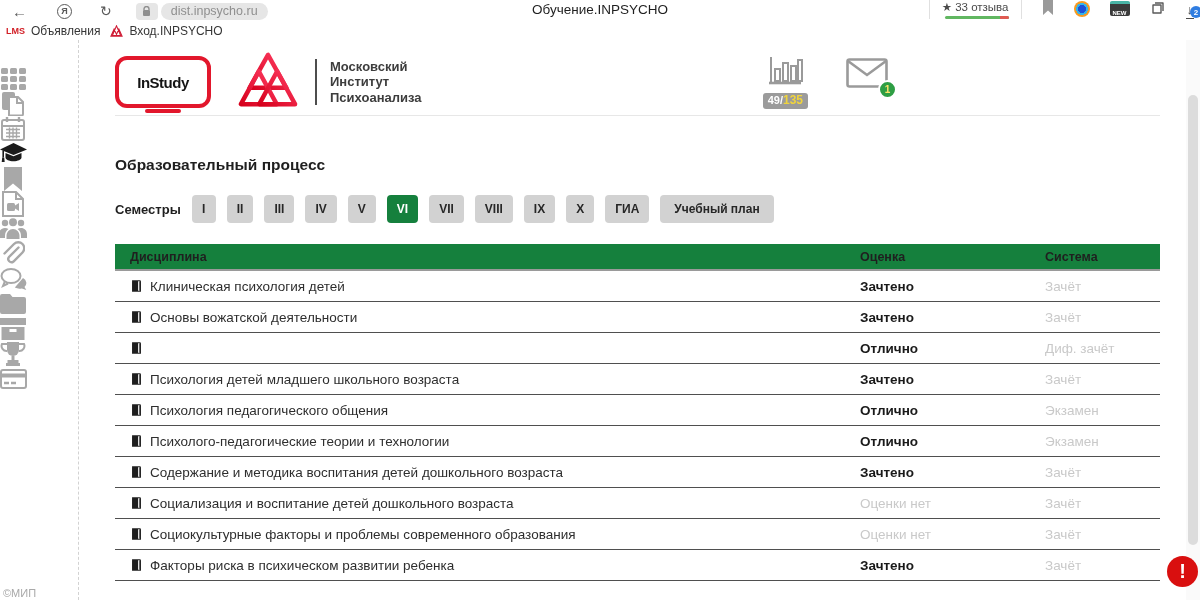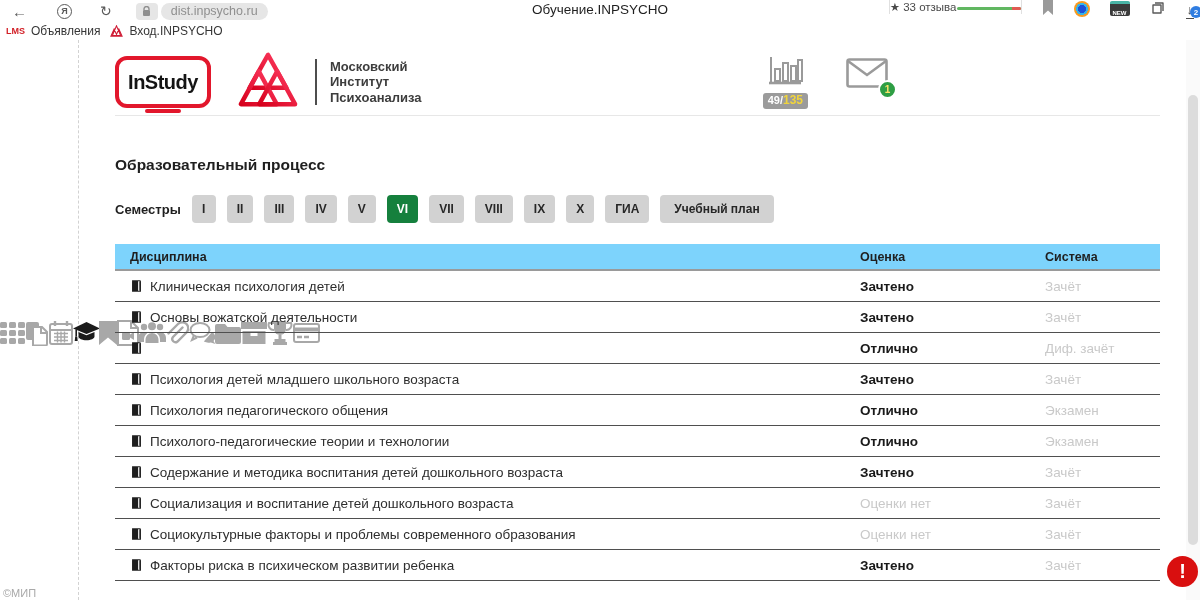--- a/index.html
+++ b/index.html
@@ -14,22 +14,22 @@
     font-size:9px; font-weight:bold; color:#5a5a5a; display:flex; align-items:center;
     justify-content:center; margin-left:30px; }
   .refresh { margin-left:28px; font-size:14px; }
   .lock-chip { width:22px; height:17px; background:#e6e6e6; border-radius:4px;
     display:flex; align-items:center; justify-content:center; margin-left:24px; }
   .url-chip { height:17px; background:#e6e6e6; border-radius:9px; padding:0 10px;
     display:flex; align-items:center; font-size:12.5px; color:#8f8f8f; margin-left:3px; }
   .tab-title { position:absolute; left:0; right:0; top:2px; text-align:center;
     font-size:13.5px; color:#1f1f1f; pointer-events:none; }
   .chrome-right { position:absolute; right:6px; top:0; display:flex; align-items:flex-start; gap:20px; }
-  .reviews { display:flex; flex-direction:row; align-items:center; padding-top:1px;
-    border-left:1px solid #e0e0e0; border-right:1px solid #e0e0e0; padding:0 0; }
+  .reviews { display:flex; flex-direction:column; align-items:flex-end; padding-top:1px;
+    border-left:1px solid #e0e0e0; border-right:1px solid #e0e0e0; padding:0 12px; }
   .reviews-text { font-size:11.5px; color:#4a4a4a; white-space:nowrap; }
   .reviews-bar { width:64px; height:3px; background:#61b761; border-radius:2px;
     margin-top:2px; position:relative; overflow:hidden; }
   .reviews-bar::after { content:""; position:absolute; right:0; top:0; width:9px; height:3px; background:#e05a52; }
   .flag-ico svg, .ext-ico svg { display:block; }
   .color-circle { width:16px; height:16px; border-radius:50%;
     background:radial-gradient(circle at 50% 50%, #1d4fd8 0 38%, #37b2e6 38% 52%, #f59a23 52% 78%, #e8512e 78%); margin-top:1px; }
   .new-ico { width:20px; height:15px; background:#3a3a3a; border-radius:2px; color:#fff;
     font-size:6px; font-weight:bold; display:flex; align-items:flex-end; justify-content:center;
     border-top:3px solid #49b3a5; margin-top:1px; }
@@ -43,34 +43,34 @@
   .bookmarks { position:absolute; top:22px; left:0; width:1200px; height:18px;
     display:flex; align-items:center; gap:10px; padding-left:6px; background:#fff; z-index:30; }
   .bm { display:flex; align-items:center; gap:6px; cursor:pointer; }
   .bm-label { font-size:12px; color:#363636; }
   .lms-glyph { color:#d21f26; font-size:9px; font-weight:bold; letter-spacing:0; }
   .mip-mini svg { display:block; }
 
   
   .page { position:absolute; top:40px; left:0; width:1200px; height:560px; display:flex; background:#fff; }
 
-  .sidebar { width:79px; border-right:1px dashed #d2d2d2; display:flex; flex-direction:row;
-    align-items:center; padding-top:26px; position:relative; flex-shrink:0; }
+  .sidebar { width:79px; border-right:1px dashed #d2d2d2; display:flex; flex-direction:column;
+    padding-top:26px; position:relative; flex-shrink:0; }
   .side-item { width:26px; height:25px; display:flex; align-items:center; justify-content:center; cursor:pointer; }
   .side-item svg { display:block; }
   .copyright { position:absolute; left:3px; bottom:1px; font-size:11px; color:#a9a9a9; }
 
   .content { flex:1; padding:0 40px 0 36px; position:relative; }
 
   
   .site-header { display:flex; align-items:center; padding-top:9px; height:76px;
     border-bottom:1px solid #e7e7e7; }
   .instudy { width:96px; height:52px; border:4px solid #e2172c; border-radius:12px;
     display:flex; align-items:center; justify-content:center; position:relative; flex-shrink:0; }
-  .instudy-text { font-size:20px; font-weight:bold; color:#141414; letter-spacing:-0.5px; }
+  .instudy-text { font-size:15px; font-weight:bold; color:#141414; letter-spacing:-0.5px; }
   .instudy-stand { position:absolute; bottom:-9px; left:26px; width:36px; height:4px;
     background:#e2172c; border-radius:2px; }
   .mip-logo { margin-left:26px; flex-shrink:0; }
   .inst-name { border-left:2px solid #4d4d4d; margin-left:16px; padding-left:13px;
     font-size:13px; font-weight:bold; color:#3d3d3d; line-height:15.5px; }
   .hdr-icons { margin-left:auto; margin-right:272px; display:flex; gap:38px; align-items:flex-start; }
   .stats-wrap { display:flex; flex-direction:column; align-items:center; cursor:pointer; }
   .stats-badge { margin-top:2px; background:#9b9b9b; border-radius:3px; padding:1px 5px 2px;
     font-size:11px; font-weight:bold; line-height:13px; }
   .stats-done { color:#fff; } .stats-total { color:#f0d43c; font-size:12px; }
@@ -83,21 +83,21 @@
   .sec-title { margin-top:40px; font-size:15.5px; font-weight:bold; color:#1f1f1f; }
   .sem-row { margin-top:21px; display:flex; align-items:center; gap:11px; }
   .sem-label { font-size:13px; font-weight:bold; color:#1f1f1f; }
   .sem-btn { border:none; background:#d2d2d2; color:#272727; font-weight:bold; font-size:12px;
     font-family:inherit; padding:7px 10px; min-width:24px; border-radius:4px; cursor:pointer; }
   .sem-btn.active { background:#15803d; color:#fff; }
   .sem-btn.wide { padding:7px 14px; }
 
   
   .grade-table { margin-top:21px; width:100%; }
-  .t-head { display:flex; background:#7dd3fc; border-bottom:2px solid #9a9a9a;
+  .t-head { display:flex; background:#15803d; border-bottom:2px solid #9a9a9a;
     font-size:12.5px; font-weight:bold; color:#1f1f1f; padding:6px 0 5px; }
   .t-row { display:flex; align-items:center; height:31px; border-bottom:1px solid #4f4f4f;
     font-size:13.5px; color:#2e2e2e; }
   .col-name { flex:1; padding-left:15px; display:flex; align-items:center; gap:7px; }
   .col-grade { width:185px; flex-shrink:0; }
   .col-system { width:115px; flex-shrink:0; }
   .grade-val { font-weight:bold; color:#1a1a1a; }
   .grade-val.nograde { font-weight:normal; color:#c9c9c9; }
   .system-val { color:#c9c9c9; }
   .book-ico { flex-shrink:0; display:flex; }

